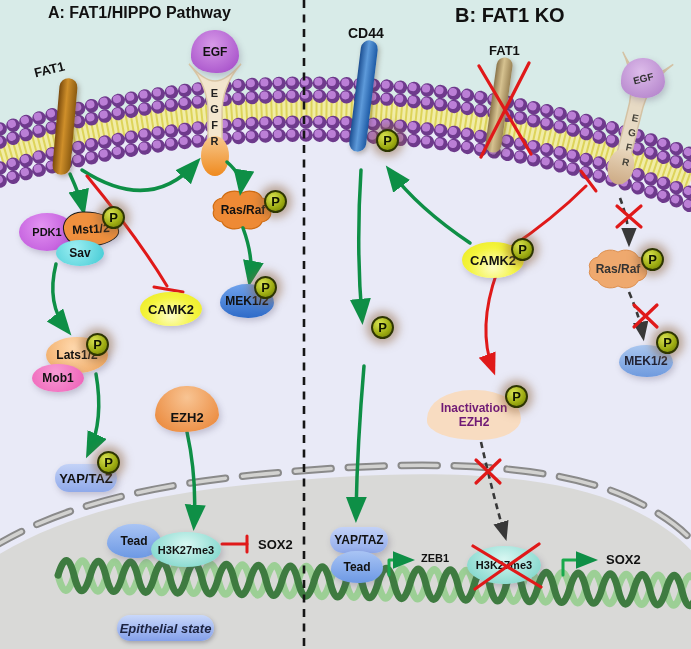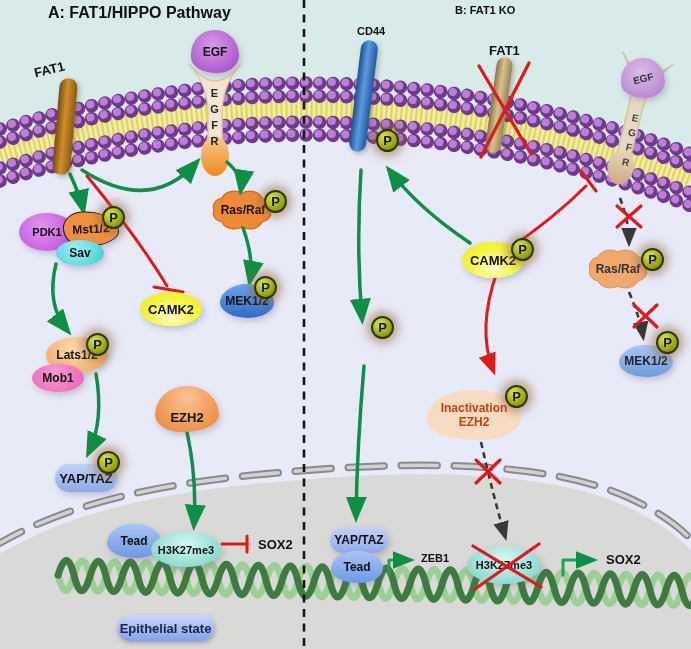--- a/index.html
+++ b/index.html
@@ -11,21 +11,21 @@
          font-weight:bold;color:#111;box-sizing:border-box;z-index:4;
          box-shadow:2px 3px 6px rgba(100,90,120,.30);}
   .rod{position:absolute;z-index:4;box-shadow:2px 2px 5px rgba(80,60,40,.35);}
   .p{position:absolute;width:23px;height:23px;border-radius:50%;z-index:6;
      background:radial-gradient(circle at 35% 30%, #d9e352, #9aa90f 60%, #66740a);
      border:2px solid #2f3502;color:#101400;font:bold 13px/19px "Liberation Sans",sans-serif;
      text-align:center;box-sizing:border-box;
      box-shadow:0 0 9px 5px rgba(146,104,66,.50);}
   .vtxt{position:absolute;width:13px;word-break:break-all;font-weight:bold;text-align:center;z-index:5;}
   .badge{position:absolute;display:flex;align-items:center;justify-content:center;
-         font-weight:bold;z-index:5;box-shadow:1px 2px 4px rgba(60,60,80,.35);}
+         font-weight:bold;z-index:5;box-shadow:1px 2px 4px rgba(60,60,80,.35);font-style:italic;}
 </style>
 </head>
 <body>
 
 <div id="stage">
 
   <svg width="691" height="649" viewBox="0 0 691 649">
     <defs>
       <marker id="ag" markerWidth="9" markerHeight="9" refX="5.5" refY="3" orient="auto">
         <path d="M0,0 L7.5,3 L0,6 Z" fill="#0e8f46"></path>
@@ -123,21 +123,21 @@
     </g>
 
     <g fill="none" stroke="#383838" stroke-width="2.6" stroke-dasharray="6 4.5">
       <path d="M620,198 Q629,222 629,242" marker-end="url(#ad)"></path>
       <path d="M629,292 Q640,318 643,336" marker-end="url(#ad)"></path>
       <path d="M481,442 Q493,495 505,536" marker-end="url(#ad)"></path>
     </g>
   </svg>
 
   <div class="lbl" style="left:48px;top:4px;font-size:16px;">A: FAT1/HIPPO Pathway</div>
-  <div class="lbl" style="left:455px;top:4px;font-size:11px;">B: FAT1 KO</div>
+  <div class="lbl" style="left:455px;top:4px;font-size:20px;">B: FAT1 KO</div>
 
   <div class="lbl" style="left:34px;top:62px;font-size:13px;transform:rotate(-14deg);">FAT1</div>
   <div class="rod" style="left:56px;top:78px;width:18px;height:97px;border-radius:9px;transform:rotate(5deg);
               background:linear-gradient(90deg,#7a4a0c,#cf8f2a 45%,#8a5a10);"></div>
 
   <div class="shape" style="left:191px;top:30px;width:48px;height:43px;font-size:12px;
               border-radius:50% 50% 46% 54%/58% 62% 42% 38%;
               background:radial-gradient(circle at 45% 35%, #d79ae8, #aa55cc 80%);">
     <span>EGF</span>
   </div>
@@ -204,21 +204,21 @@
               background:radial-gradient(ellipse at 50% 35%, #d8f7f2, #8fdcd2 70%, #6cc9bd);">
     <span>H3K27me3</span>
   </div>
   <div class="lbl" style="left:258px;top:537px;font-size:13px;">SOX2</div>
 
   <div class="badge" style="left:117px;top:615px;width:97px;height:26px;font-size:13px;border-radius:13px;
               color:#1c2340;background:linear-gradient(180deg,#c9d8fa,#84a0ea);">
     <span>Epithelial state</span>
   </div>
 
-  <div class="lbl" style="left:357px;top:25px;font-size:11px;">CD44</div>
+  <div class="lbl" style="left:348px;top:25px;font-size:14px;">CD44</div>
   <div class="rod" style="left:355px;top:40px;width:17px;height:112px;border-radius:9px;transform:rotate(7deg);
               background:linear-gradient(90deg,#1c4f92,#5d9ada 45%,#1d5aa5);"></div>
   <div class="p" style="left:376px;top:129px;">P</div>
 
   <div class="lbl" style="left:489px;top:43px;font-size:13px;">FAT1</div>
   <div class="rod" style="left:491px;top:57px;width:16px;height:96px;border-radius:8px;transform:rotate(8deg);
               background:linear-gradient(90deg,#8a744a,#d6c290 45%,#9a8355);"></div>
 
   <div class="shape" style="left:621px;top:58px;width:44px;height:40px;font-size:10px;
               border-radius:50% 50% 46% 54%/58% 62% 42% 38%;
@@ -230,21 +230,21 @@
   <div class="shape" style="left:462px;top:242px;width:62px;height:36px;font-size:13px;border-radius:50%;
               background:radial-gradient(ellipse at 50% 70%, #fdfdc8, #f4f43c 55%, #e8e822);">
     <span>CAMK2</span>
   </div>
   <div class="p" style="left:511px;top:238px;">P</div>
 
   <div class="p" style="left:371px;top:316px;">P</div>
 
   <div class="shape" style="left:427px;top:390px;width:94px;height:50px;font-size:12px;flex-direction:column;
               line-height:1.2;border-radius:50% 50% 45% 55%/60% 60% 45% 40%;
-              background:#f8dcc1;color:#c2410c;box-shadow:none;">
+              background:#f8dcc1;color:#701a75;box-shadow:none;">
     <span>Inactivation</span>
     <span>EZH2</span>
   </div>
   <div class="p" style="left:505px;top:385px;">P</div>
 
   <div class="lbl" style="left:588px;top:262px;width:60px;text-align:center;font-size:12px;color:#333;">Ras/Raf</div>
   <div class="p" style="left:641px;top:248px;">P</div>
 
   <div class="shape" style="left:619px;top:345px;width:54px;height:32px;font-size:12px;
               border-radius:50% 50% 48% 52%/55% 55% 45% 45%;

